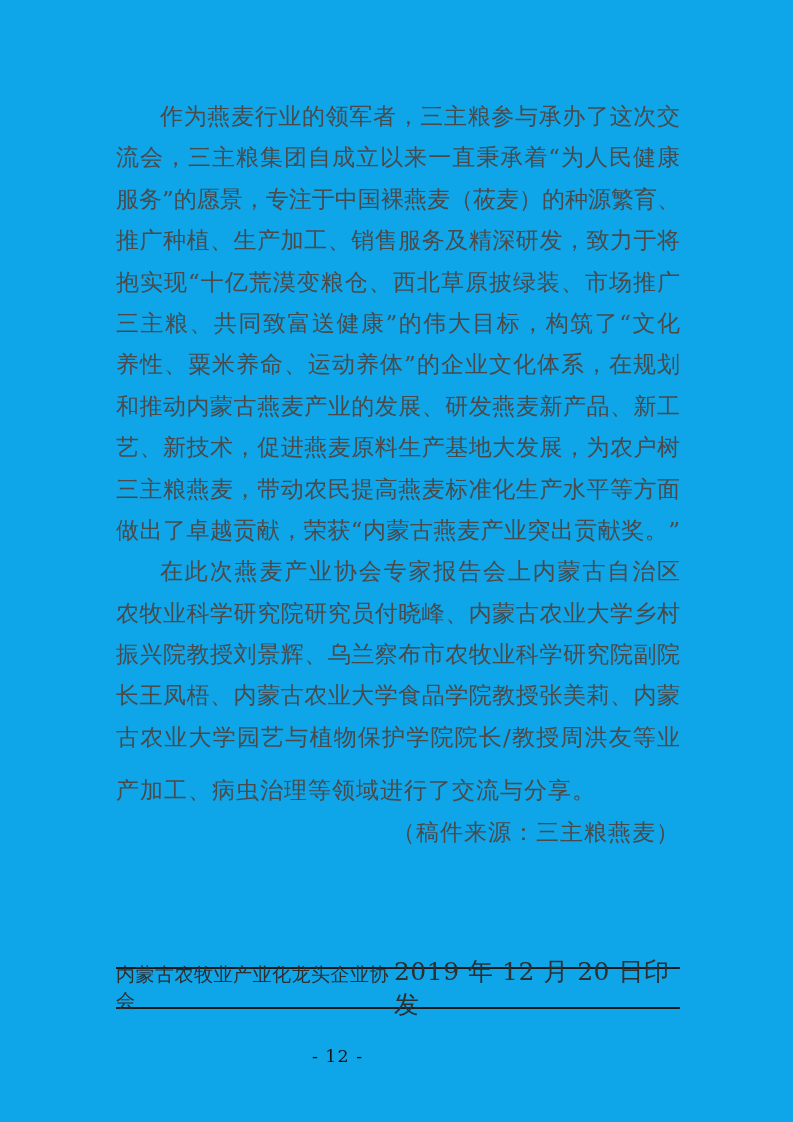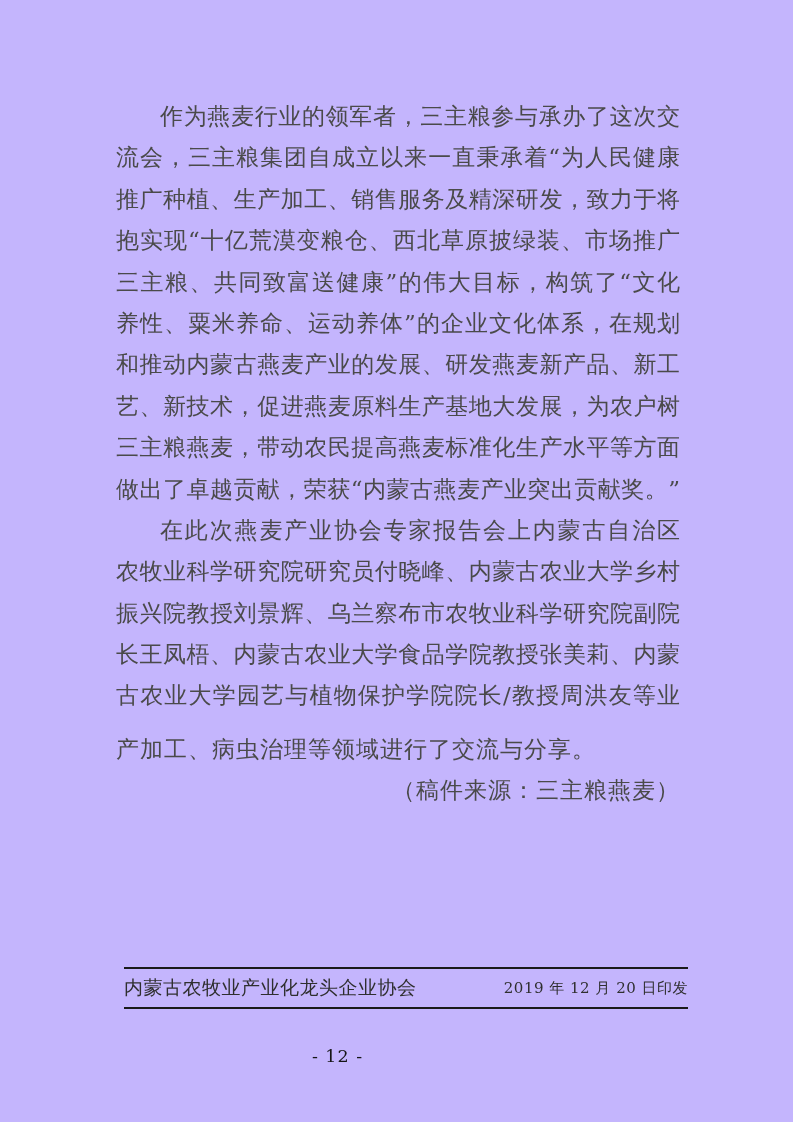--- a/index.html
+++ b/index.html
@@ -4,21 +4,21 @@
 <style>
   html, body {
     margin: 0;
     padding: 0;
     background: #ffffff;
   }
   .page {
     position: relative;
     width: 793px;
     height: 1122px;
-    background: #c4b5fd;
+    background: #0ea5e9;
     overflow: hidden;
     font-family: "DejaVu Serif", serif;
   }
   .text-block {
     position: absolute;
     left: 116px;
     top: 96px;
     width: 564px;
   }
   .ln {
@@ -40,38 +40,38 @@
     letter-spacing: 1px;
     margin-top: 12px;
   }
   .ln.source {
     text-align: right;
     text-align-last: right;
     letter-spacing: 1px;
   }
   .footer-bar {
     position: absolute;
-    left: 124px;
+    left: 116px;
     top: 967px;
     width: 564px;
     height: 38px;
     border-top: 2px solid #1a1a1a;
     border-bottom: 2px solid #1a1a1a;
     display: flex;
     justify-content: space-between;
     align-items: center;
     box-sizing: content-box;
   }
   .footer-org {
     font-size: 19px;
     color: #2f2f2f;
     letter-spacing: 0.5px;
   }
   .footer-date {
-    font-size: 15px;
+    font-size: 25px;
     color: #2f2f2f;
     letter-spacing: 0.5px;
   }
   .page-number {
     position: absolute;
     left: 0;
     top: 1046px;
     width: 675px;
     text-align: center;
     font-size: 17.5px;
@@ -81,20 +81,21 @@
 </style>
 </head>
 <body>
 
 <div class="page">
 
   <div class="text-block">
 
     <div class="ln indent">作为燕麦行业的领军者，三主粮参与承办了这次交</div>
     <div class="ln">流会，三主粮集团自成立以来一直秉承着“为人民健康</div>
+    <div class="ln">服务”的愿景，专注于中国裸燕麦（莜麦）的种源繁育、</div>
     <div class="ln">推广种植、生产加工、销售服务及精深研发，致力于将</div>
     <div class="ln">抱实现“十亿荒漠变粮仓、西北草原披绿装、市场推广</div>
     <div class="ln">三主粮、共同致富送健康”的伟大目标，构筑了“文化</div>
     <div class="ln">养性、粟米养命、运动养体”的企业文化体系，在规划</div>
     <div class="ln">和推动内蒙古燕麦产业的发展、研发燕麦新产品、新工</div>
     <div class="ln">艺、新技术，促进燕麦原料生产基地大发展，为农户树</div>
     <div class="ln">三主粮燕麦，带动农民提高燕麦标准化生产水平等方面</div>
     <div class="ln">做出了卓越贡献，荣获“内蒙古燕麦产业突出贡献奖。”</div>
 
     <div class="ln indent">在此次燕麦产业协会专家报告会上内蒙古自治区</div>

